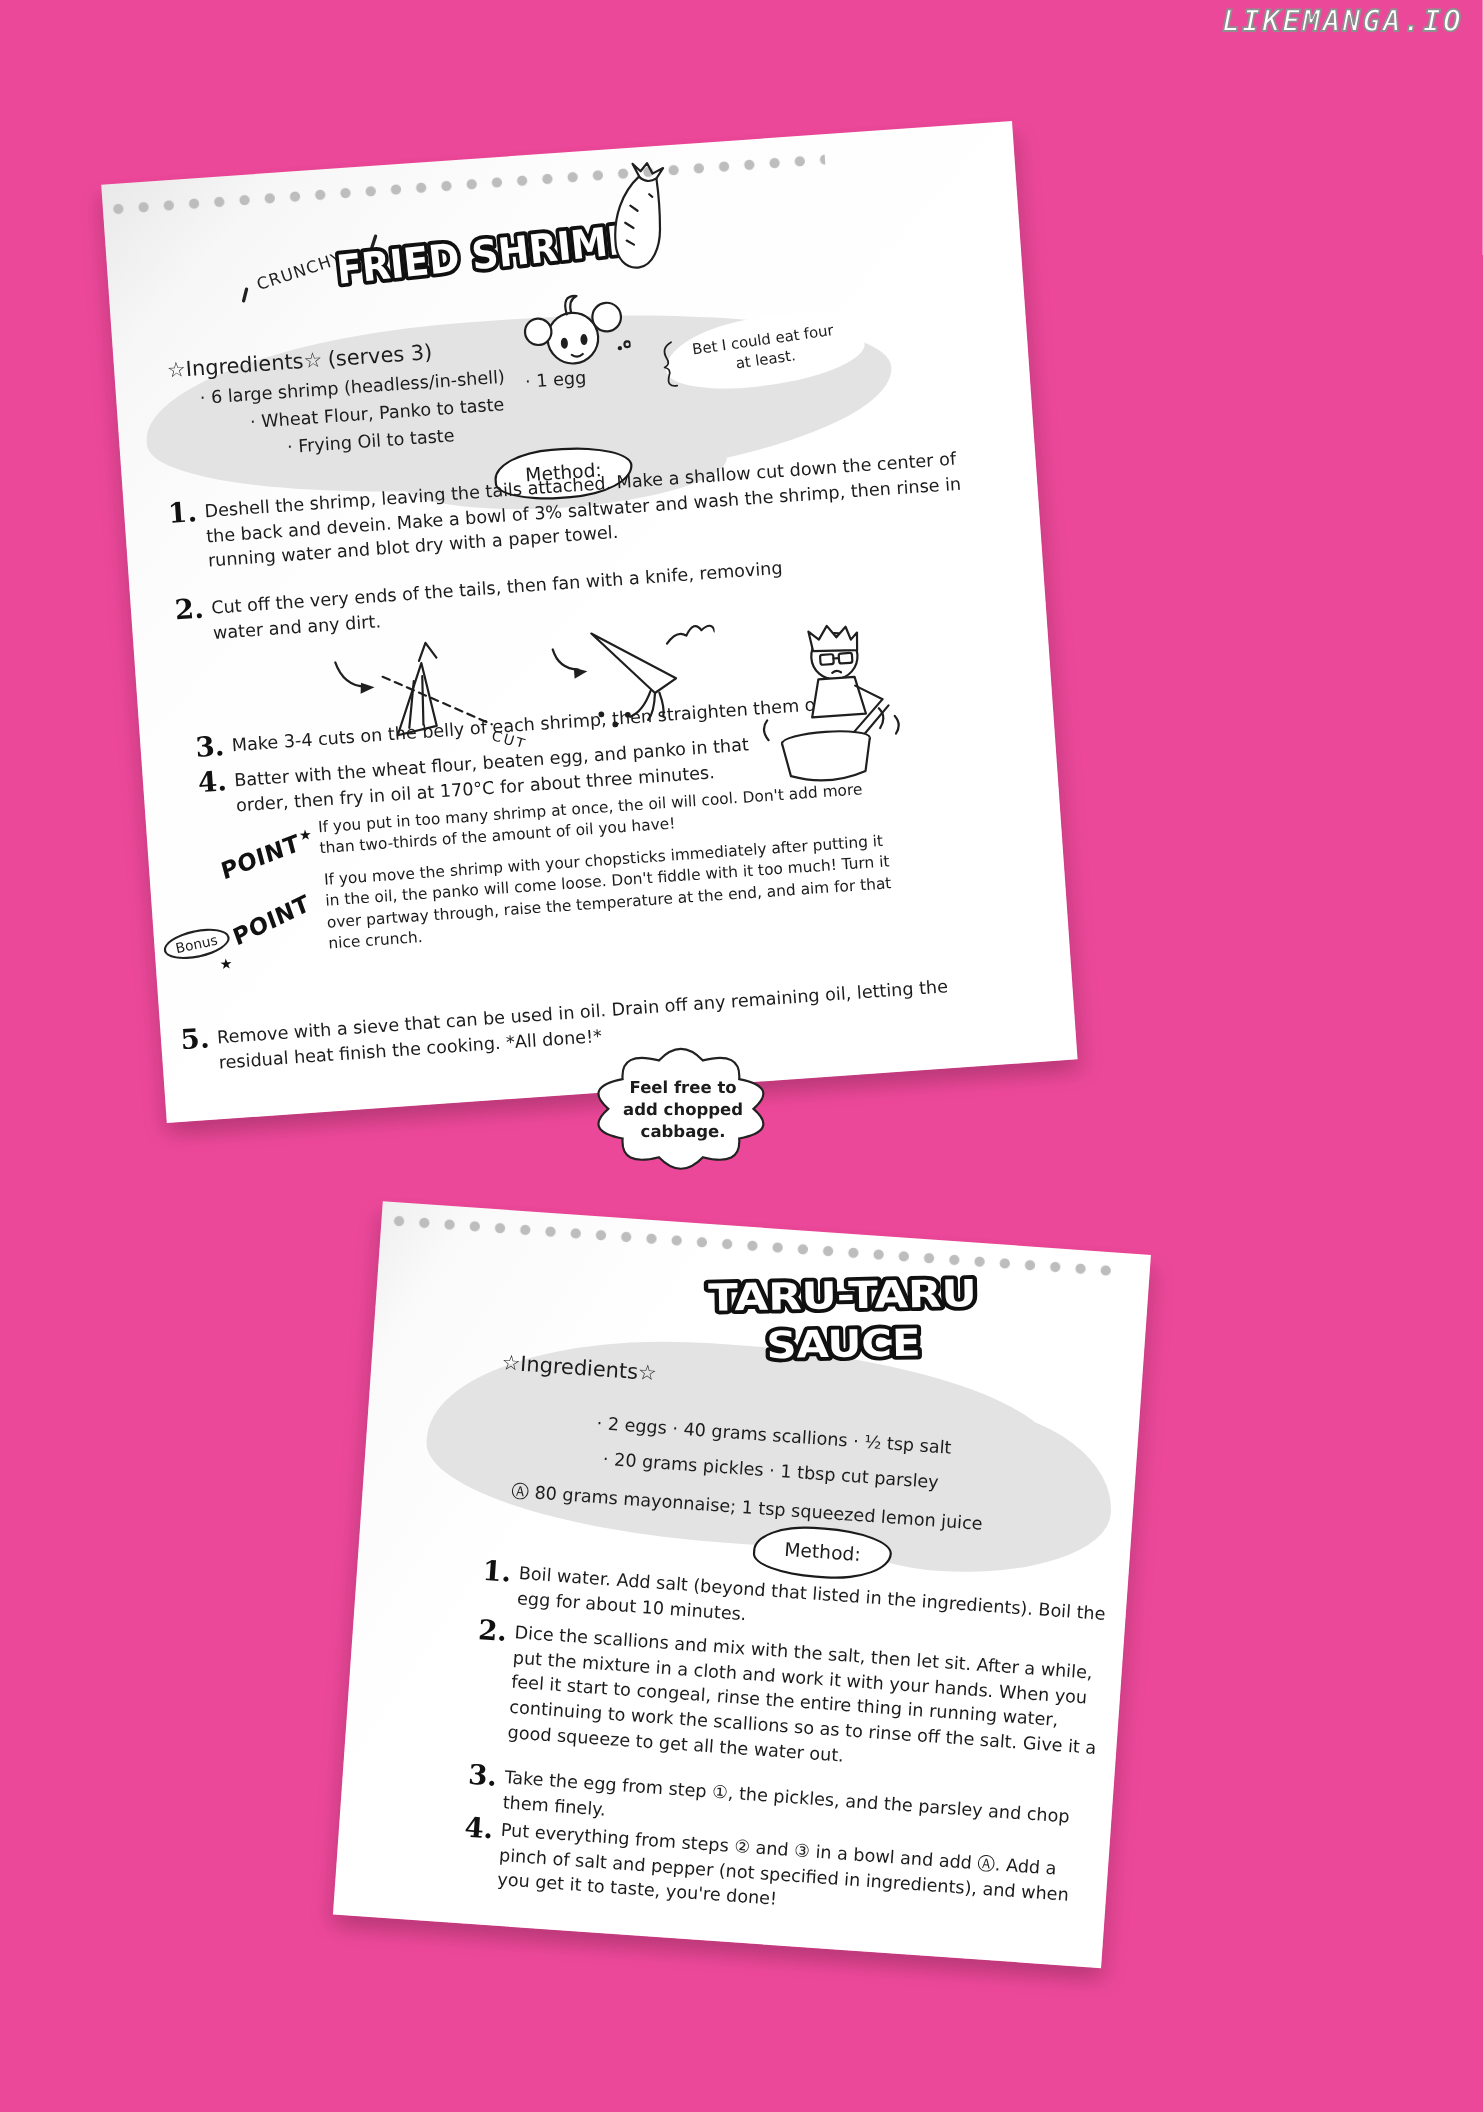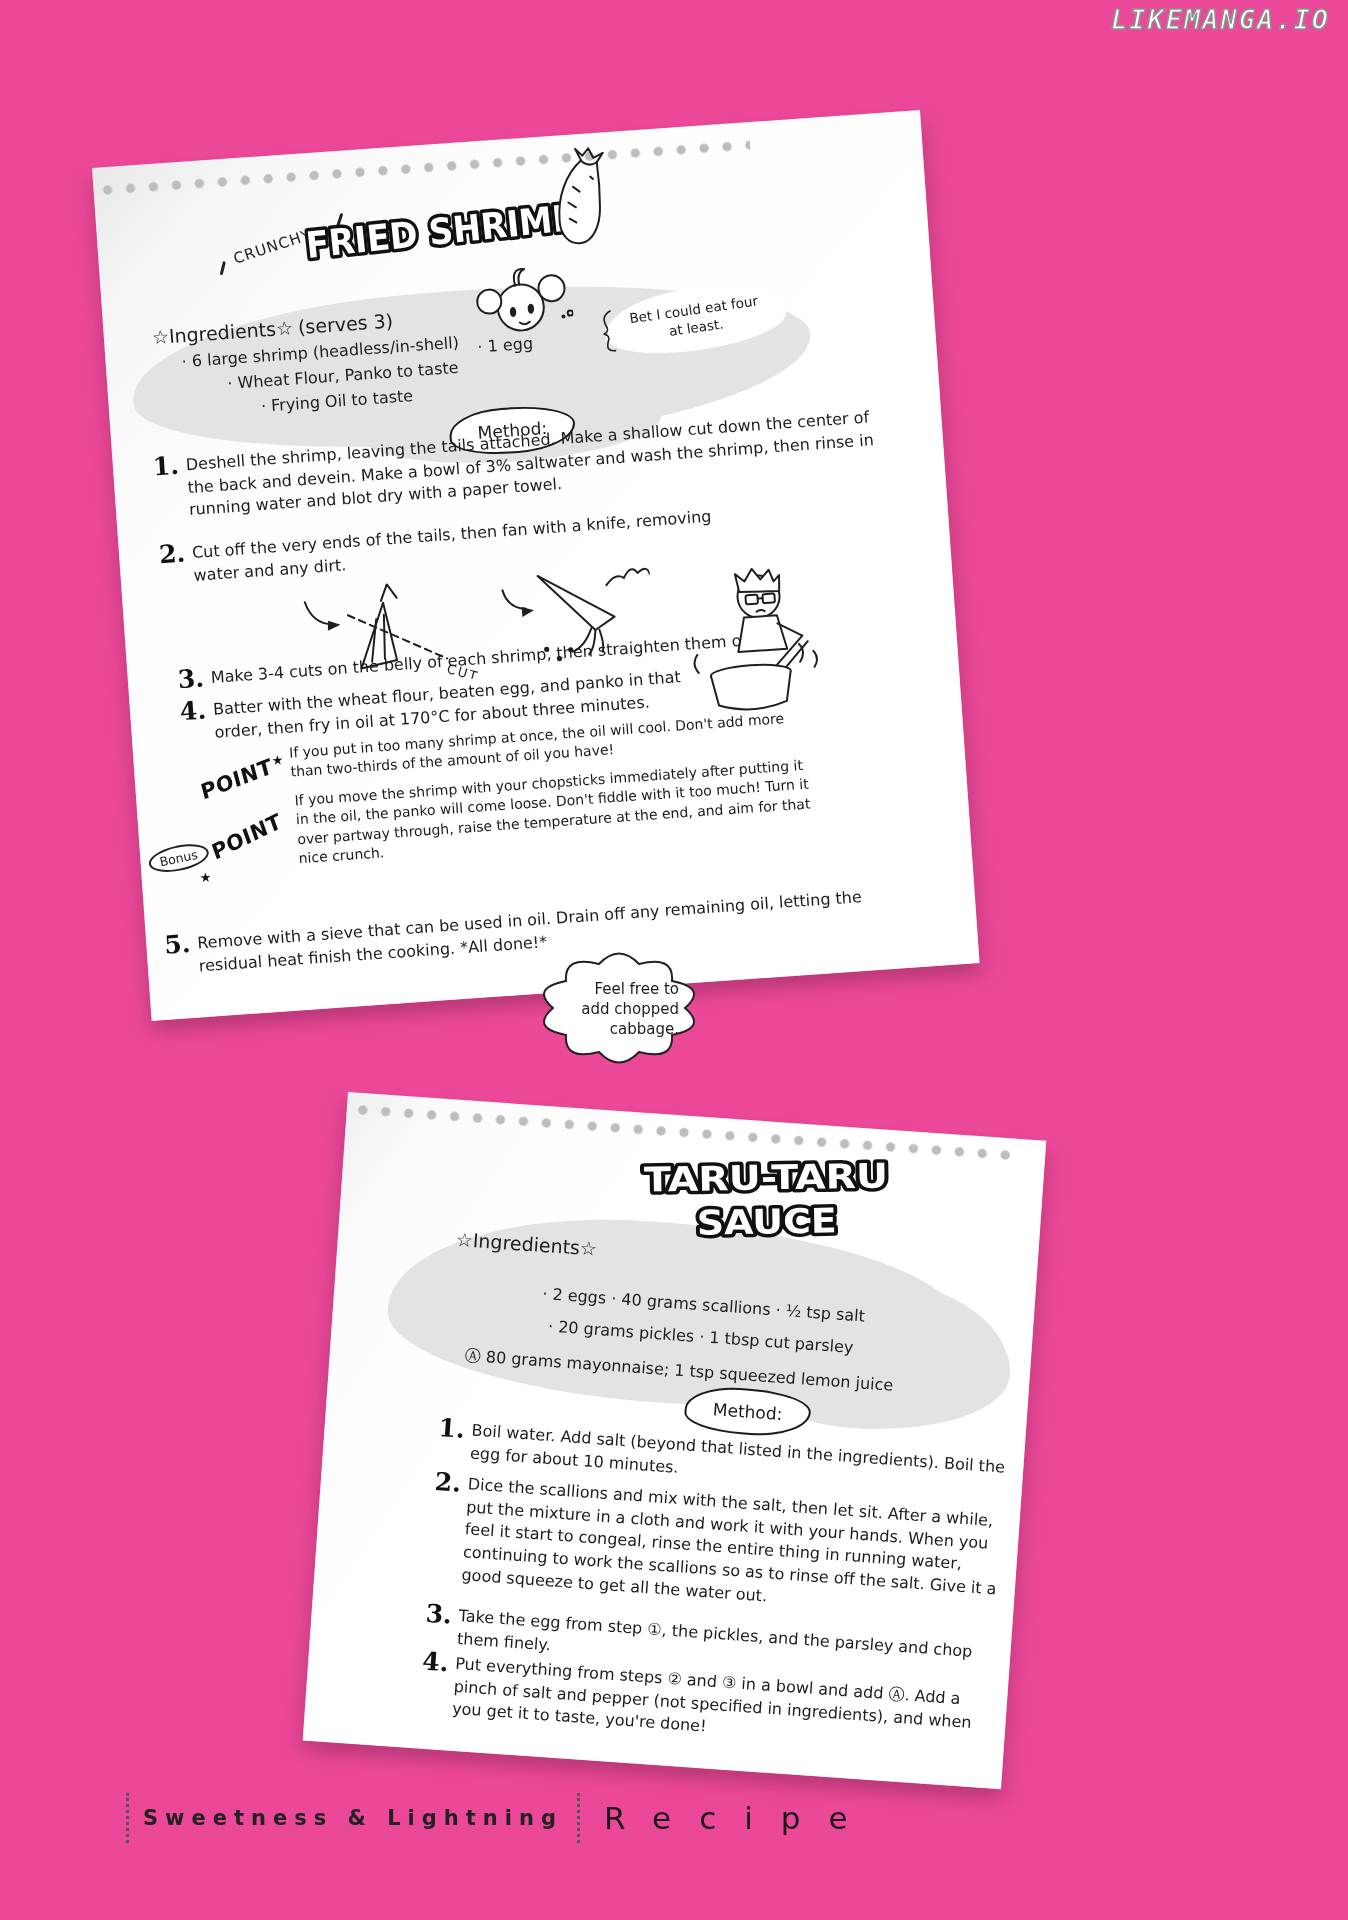--- a/index.html
+++ b/index.html
@@ -43,21 +43,21 @@
 
   .bonus{position:absolute;border:2px solid #222;border-radius:50%;background:#fff;
     padding:3px 9px;font-size:12.5px;transform:rotate(-8deg);}
 
   .bubble-note{position:absolute;background:#fff;border-radius:50% 50% 50% 50%/60% 60% 42% 42%;
     display:flex;align-items:center;justify-content:center;text-align:center;
     font-size:13.5px;line-height:1.3;transform:rotate(-4deg);}
 
   .cloud-wrap{position:absolute;}
   .cloud-wrap .cloud-text{position:absolute;left:50%;top:50%;transform:translate(-50%,-50%);
-    width:116px;text-align:right;font-size:15px;line-height:1.35;}
+    width:116px;text-align:center;font-size:15px;line-height:1.35;font-weight:bold;}
 
   .crunchy{position:absolute;font-size:15px;letter-spacing:1px;transform:rotate(-14deg);color:#222;}
   .tick{position:absolute;width:2.5px;height:14px;background:#222;border-radius:2px;}
 
   
   .footer{position:absolute;left:112px;top:1793px;display:flex;align-items:center;}
   .vdots{width:0;height:50px;border-left:3px dotted #555;margin:0 14px;}
   .series{font-size:21px;letter-spacing:7px;font-weight:600;color:#222;white-space:nowrap;}
   .recipe{font-size:31px;letter-spacing:28px;color:#1a1a1a;margin-left:10px;white-space:nowrap;}
 
@@ -229,20 +229,14 @@
     <div class="step" style="left:110px;top:504px;">
       <span class="num">3.</span>
       <span class="txt" style="width:530px;">Take the egg from step ①, the pickles, and the parsley and chop them finely.</span>
     </div>
     <div class="step" style="left:110px;top:552px;">
       <span class="num">4.</span>
       <span class="txt" style="width:540px;">Put everything from steps ② and ③ in a bowl and add Ⓐ. Add a pinch of salt and pepper (not specified in ingredients), and when you get it to taste, you're done!</span>
     </div>
   </div>
 
-  <div class="footer">
-    <div class="vdots"></div>
-    <div class="series">Sweetness &amp; Lightning</div>
-    <div class="vdots"></div>
-    <div class="recipe">Recipe</div>
-  </div>
 
 </div>
 
 </body></html>

